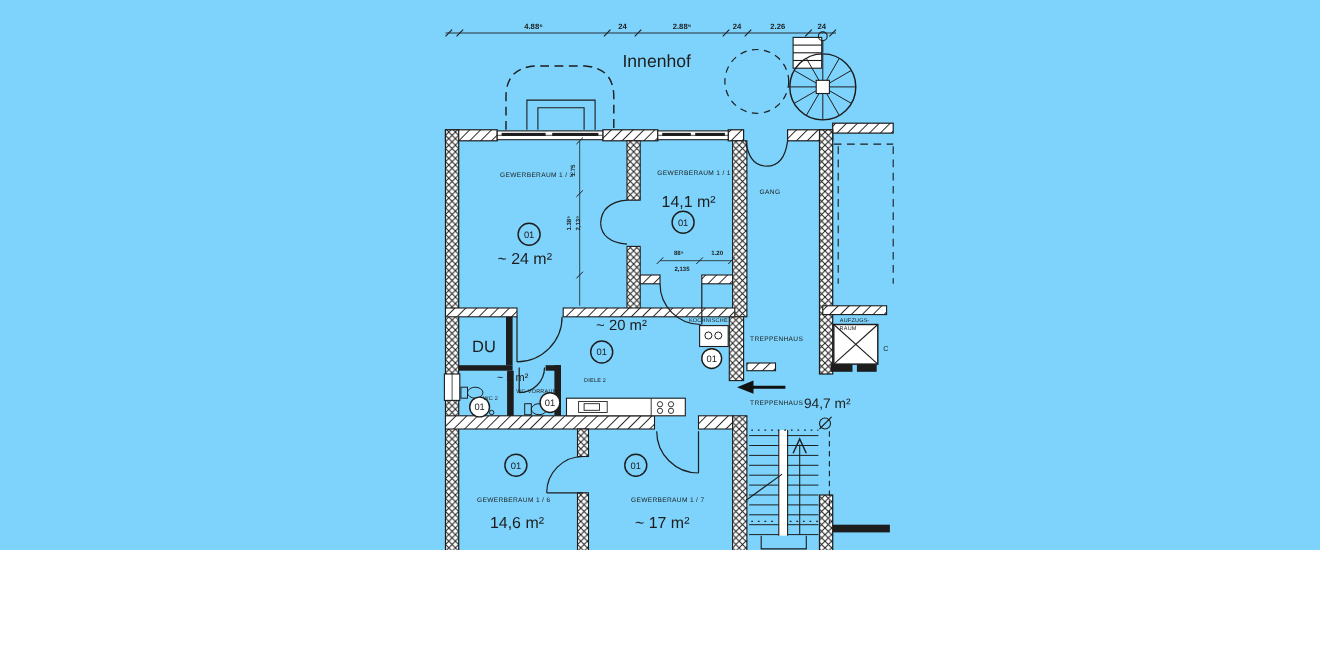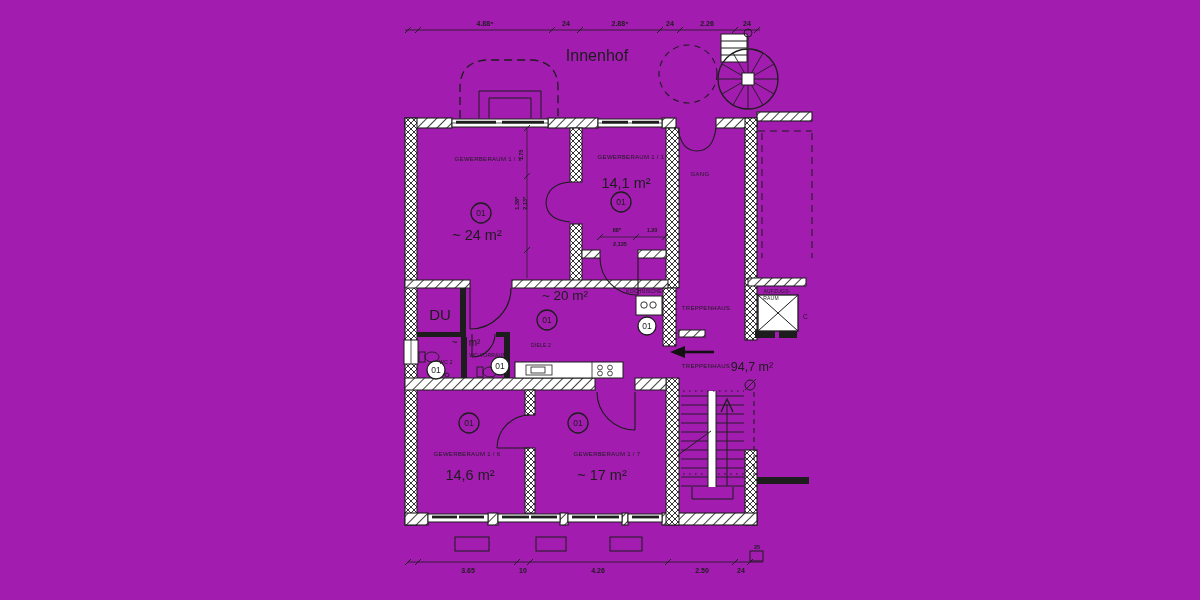--- a/index.html
+++ b/index.html
@@ -1,16 +1,16 @@
 <!DOCTYPE html>
 <html><head>
 <meta charset="utf-8">
 <style>
   html,body{margin:0;padding:0;background:#ffffff;}
-  #canvas{position:relative;width:1200px;height:600px;background:#a21caf;overflow:hidden;}
+  #canvas{position:relative;width:1200px;height:500px;background:#7dd3fc;overflow:hidden;}
   svg{position:absolute;left:0;top:0;}
   text{font-family:"Liberation Sans","DejaVu Sans",sans-serif;fill:#1d1d1d;}
   .tiny{font-size:6px;letter-spacing:.3px;}
   .micro{font-size:5px;letter-spacing:.2px;}
   .dim{font-size:7px;font-weight:bold;}
   .dimS{font-size:5.5px;font-weight:bold;}
   .area{font-size:14.5px;}
   .areaM{font-size:13.5px;}
   .areaS{font-size:10px;}
   .big{font-size:16px;}

